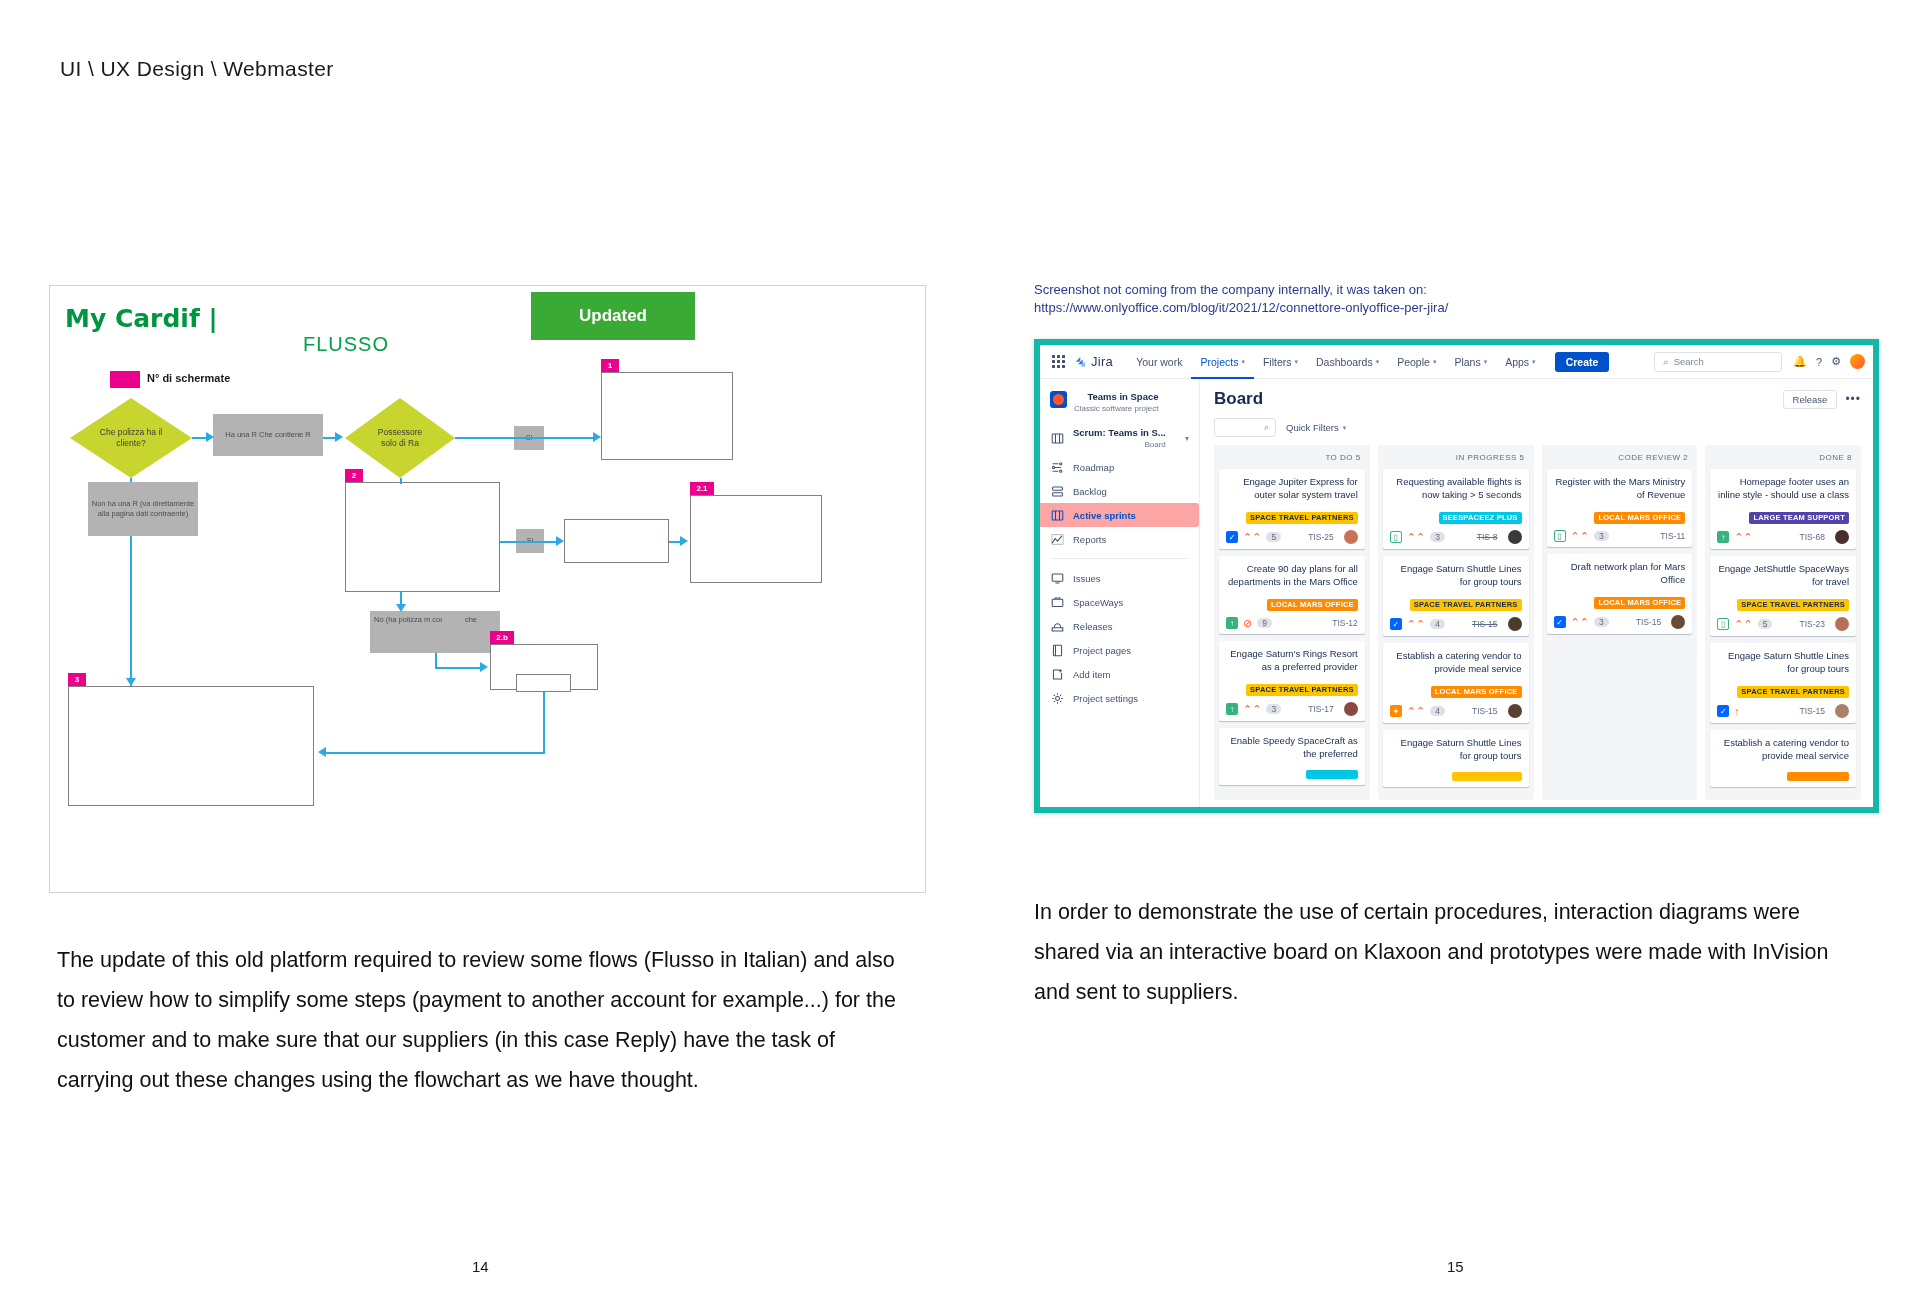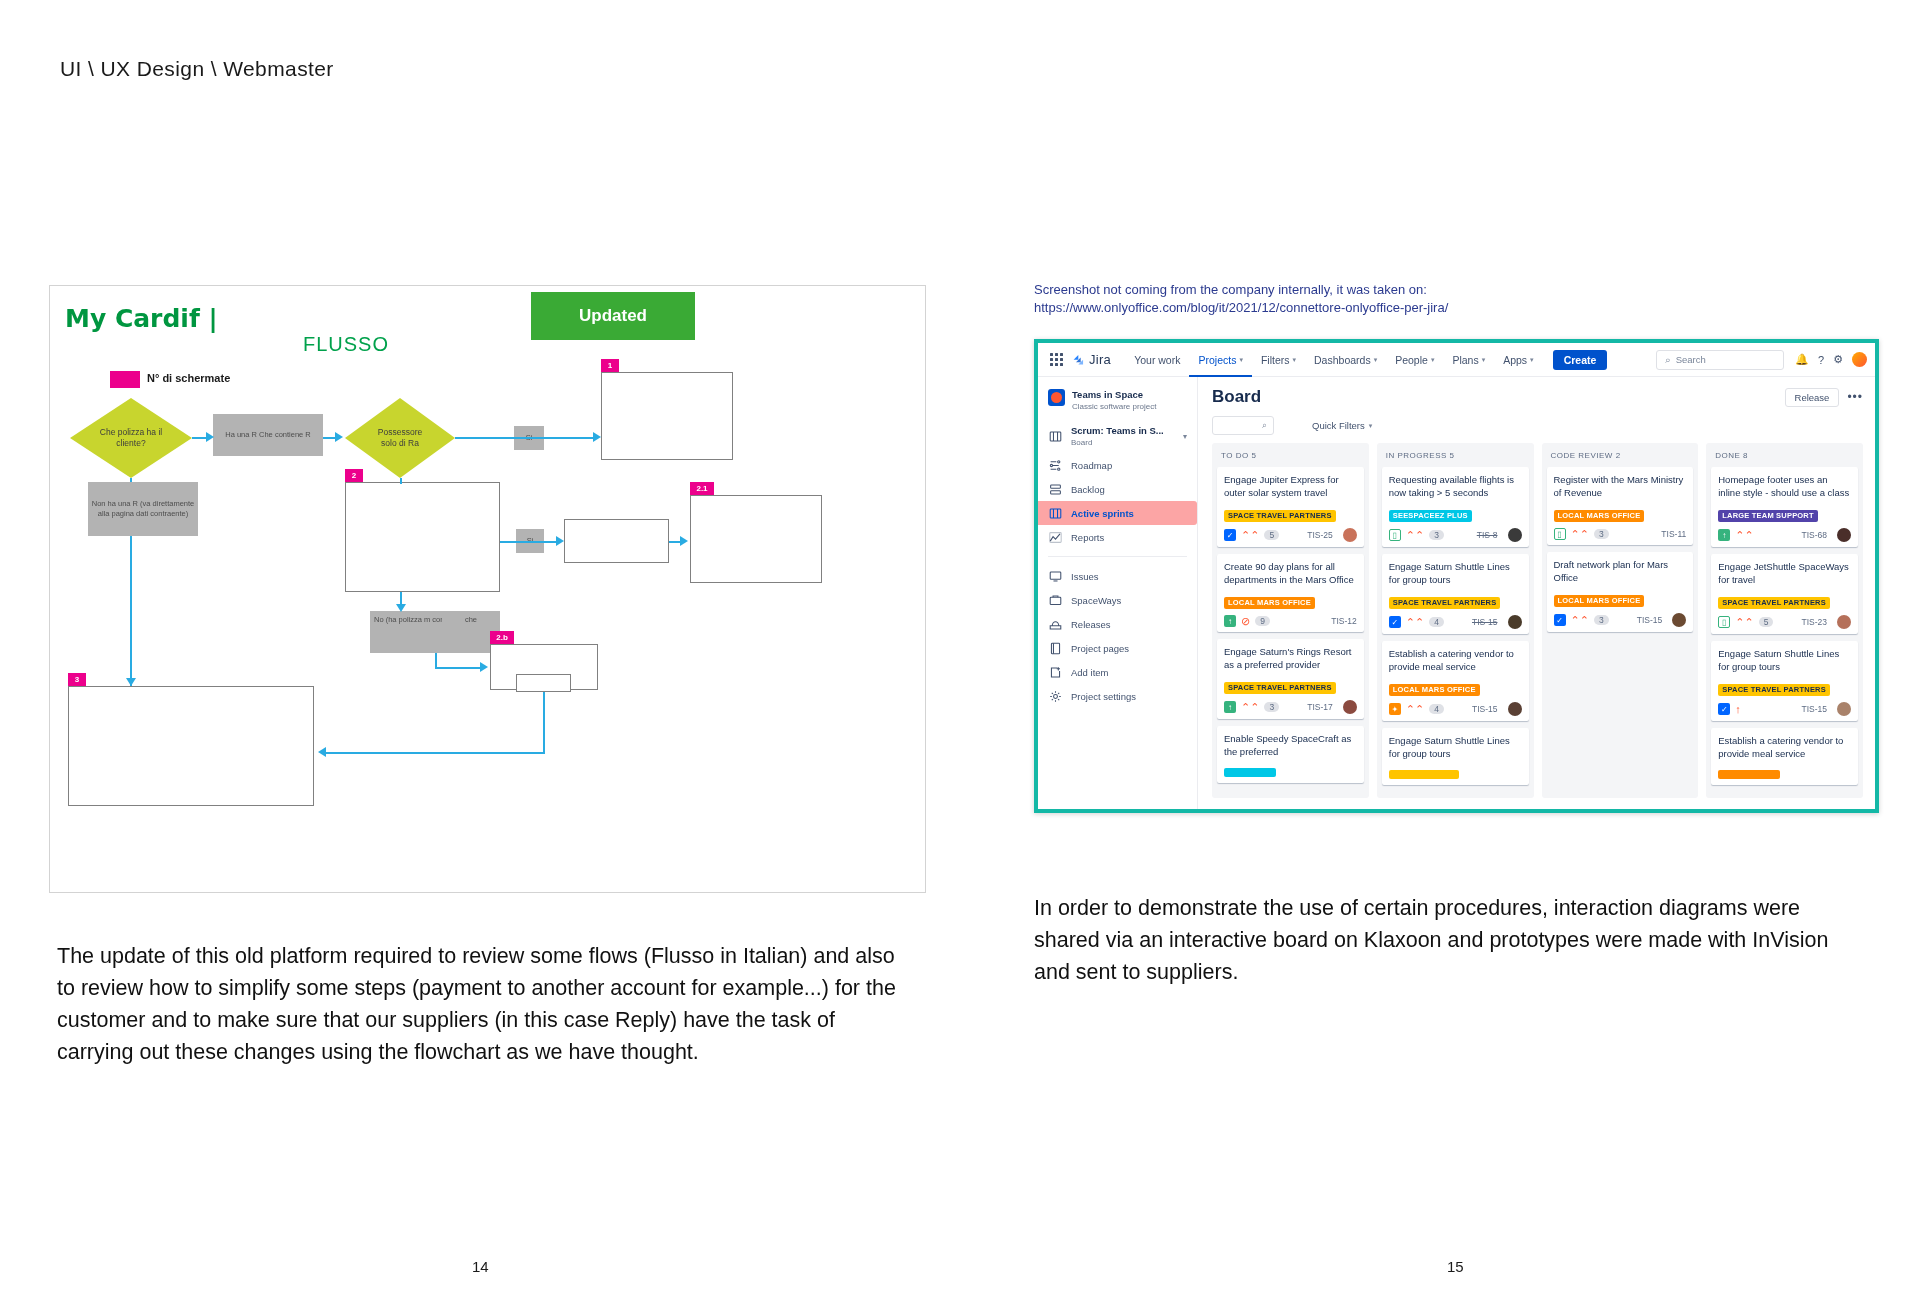--- a/index.html
+++ b/index.html
@@ -86,31 +86,31 @@
     border-left: 5px solid transparent; border-right: 5px solid transparent;
     border-top: 8px solid #29abe2;
   }
   .arrow-l {
     position: absolute; width: 0; height: 0;
     border-top: 5px solid transparent; border-bottom: 5px solid transparent;
     border-right: 8px solid #29abe2;
   }
 
   
-  .body-text { font-size: 21.5px; line-height: 32px; color: #111; }
+  .body-text { font-size: 21.5px; line-height: 40px; color: #111; }
   #left-body { position: absolute; left: 57px; top: 940px; width: 860px; }
   #right-body { position: absolute; left: 1034px; top: 892px; width: 830px; }
 
   
   #jira-shot {
     position: absolute; left: 1034px; top: 339px;
     width: 845px; height: 474px; background: #fff;
-    border: 4px solid #14b8a6;
+    border: 6px solid #14b8a6;
     box-shadow: 0 1px 5px rgba(0,0,0,.18);
-    overflow: hidden; font-family: "Liberation Sans", sans-serif;
+    overflow: hidden; font-family: "Liberation Sans", sans-serif; text-align: right;
   }
   .jira-topbar {
     position: relative; height: 34px; background: #fff;
     border-bottom: 1px solid #ebecf0; display: flex; align-items: center;
     padding: 0 8px; gap: 0px;
   }
   .grid-icon { width: 14px; height: 14px; display: grid;
     grid-template-columns: repeat(3,3px); grid-template-rows: repeat(3,3px);
     gap: 2px; margin: 0 8px 0 4px; }
   .grid-icon i { background: #42526e; border-radius: .5px; display:block; }
@@ -162,21 +162,21 @@
   .jira-main { flex: 1; background: #fff; padding: 10px 12px 0 14px; overflow: hidden; }
   .board-head { display: flex; align-items: center; }
   .board-title { font-size: 17px; color: #172b4d; font-weight: 600; }
   .board-actions { margin-left: auto; display: flex; align-items: center; gap: 8px; }
   .release-btn { border: 1px solid #dfe1e6; background:#fff; font-size: 9.5px; color: #42526e;
     padding: 3px 9px; border-radius: 3px; }
   .dots { font-size: 12px; color: #42526e; letter-spacing: 1px; }
   .board-controls { display: flex; align-items: center; gap: 10px; margin: 9px 0 8px 0; }
   .search-pill { width: 62px; height: 19px; border: 1px solid #dfe1e6; border-radius: 3px;
     display:flex;align-items:center;justify-content:flex-end;padding-right:6px; font-size:9px;color:#7a869a;}
-  .quick-filters { font-size: 9.5px; color: #42526e; display:flex;align-items:center;gap:4px;margin-left:28px; }
+  .quick-filters { font-size: 9.5px; color: #42526e; display:flex;align-items:center;gap:4px; }
 
   .columns { display: flex; gap: 8px; }
   .col { flex: 1; background: #f4f5f7; border-radius: 3px; padding: 6px 5px; min-width: 0; }
   .col-head { font-size: 8px; font-weight: 700; color: #5e6c84; letter-spacing: .5px;
     padding: 2px 4px 7px 4px; }
   .col-head span { font-weight: 400; color: #5e6c84; }
   .card { background: #fff; border-radius: 2px; box-shadow: 0 1px 1px rgba(9,30,66,.25);
     padding: 7px 7px 5px 7px; margin-bottom: 7px; }
   .card-title { font-size: 9.5px; color: #172b4d; line-height: 12.5px; margin-bottom: 5px; }
   .lbl { display: inline-block; font-size: 7.5px; font-weight: 700; color: #fff;

